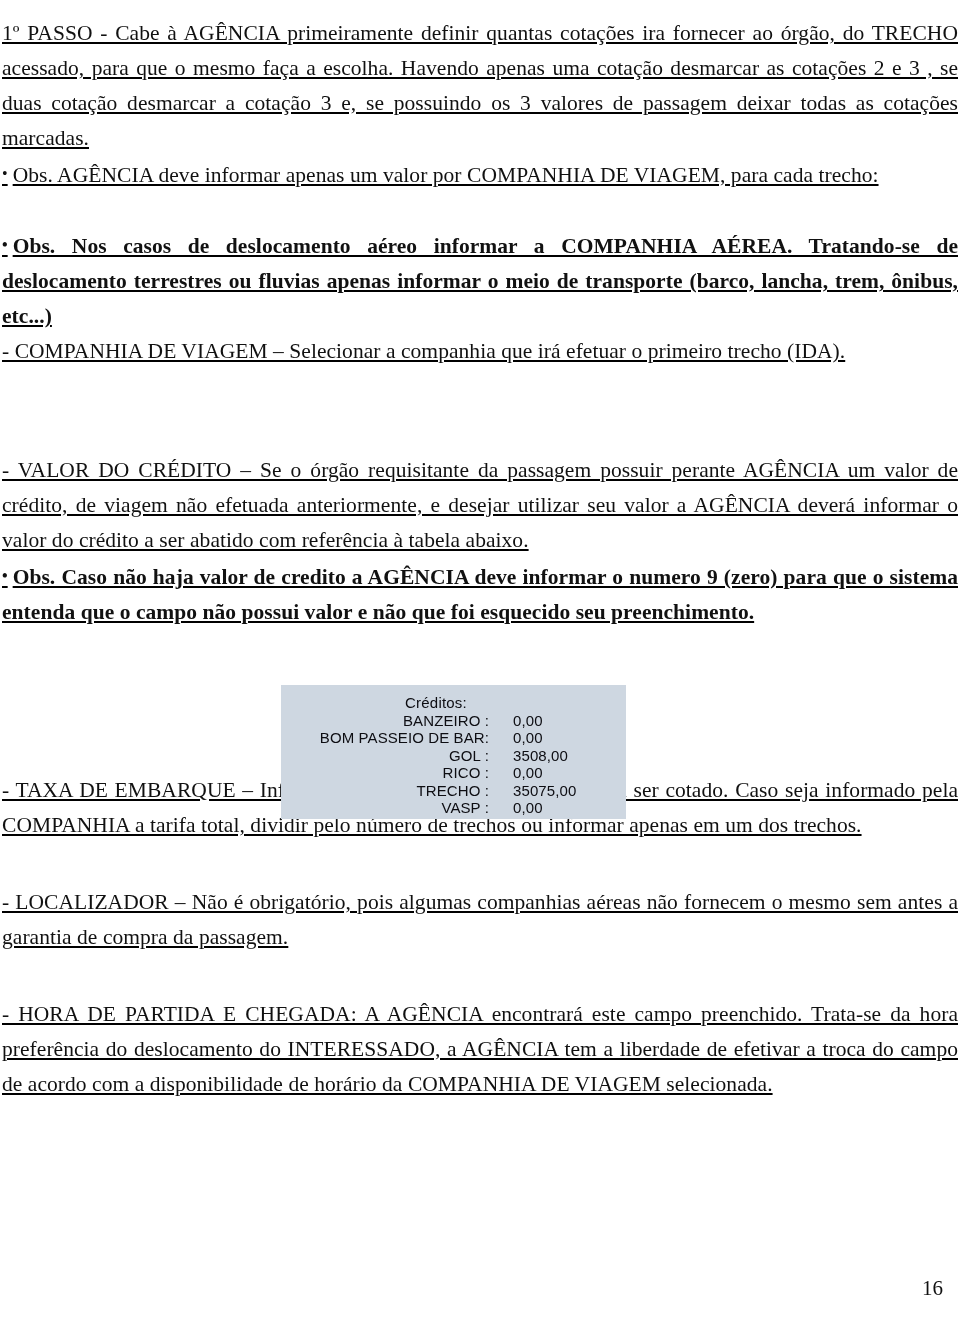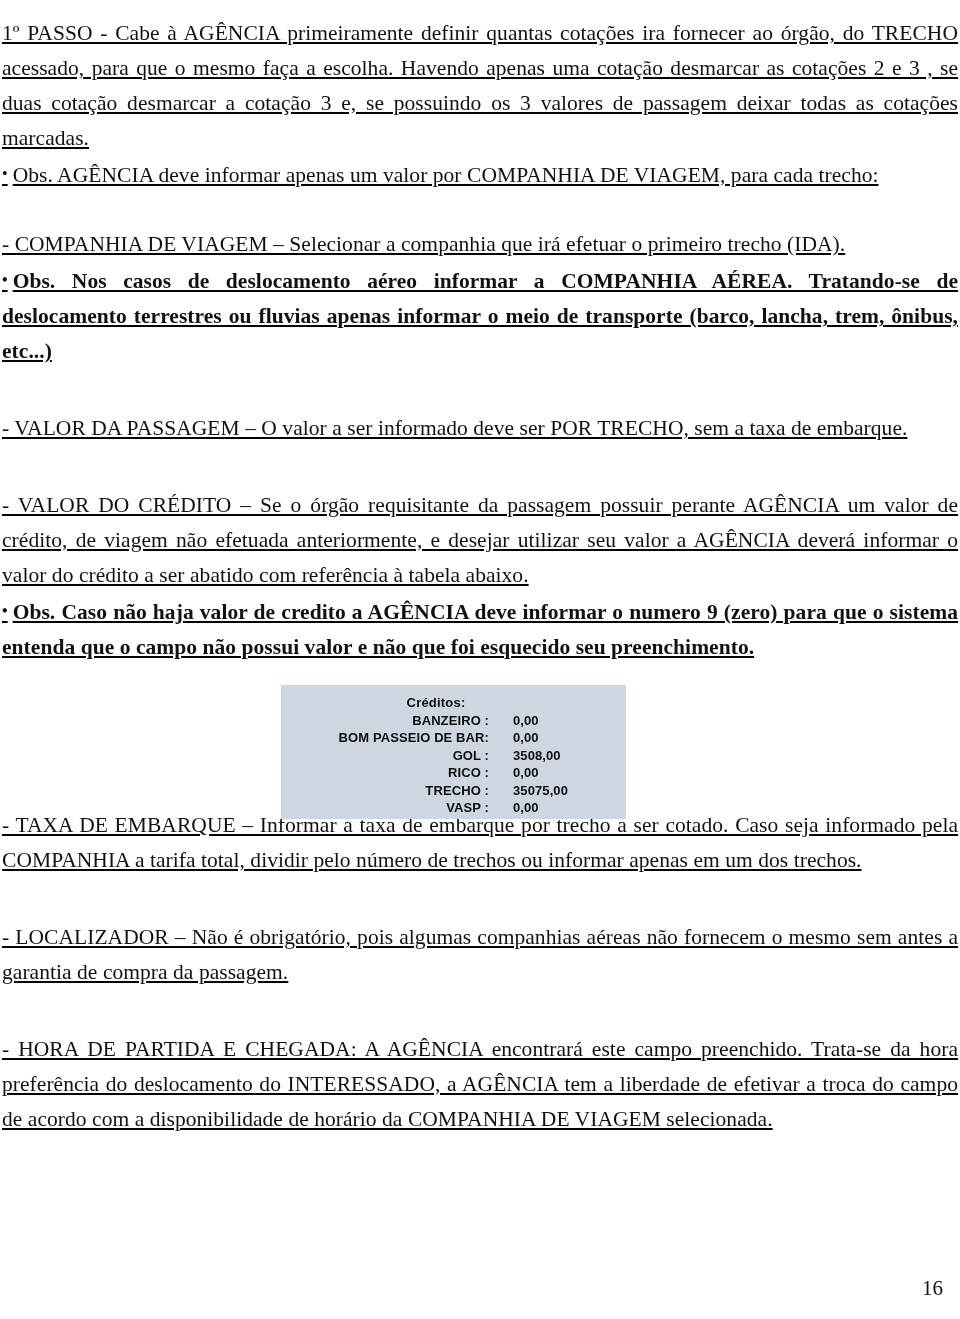--- a/index.html
+++ b/index.html
@@ -55,22 +55,22 @@
     height: 134px;
     background: #ced7e1;
     box-sizing: border-box;
   }
   .credits-inner {
     position: absolute;
     left: 0;
     top: 9px;
     width: 332px;
     font-family: "Liberation Sans", "DejaVu Sans", sans-serif;
-    font-weight: bold;
-    font-size: 13px;
+    font-weight: normal;
+    font-size: 15px;
     color: #0d0d12;
     line-height: 17.5px;
   }
   .credits-title {
     text-align: center;
     padding-right: 22px;
     letter-spacing: 0.2px;
   }
   .credits-row {
     display: flex;
@@ -104,27 +104,26 @@
 <div class="page">
 
   <div class="content">
 
     <p class="para">1º PASSO - Cabe à AGÊNCIA primeiramente definir quantas cotações ira fornecer ao órgão, do TRECHO acessado, para que o mesmo faça a escolha. Havendo apenas uma cotação desmarcar as cotações 2 e 3 , se duas cotação desmarcar a cotação 3 e, se possuindo os 3 valores de passagem deixar todas as cotações marcadas.</p>
 
     <p class="para"><span class="bullet-dot">•</span><span>Obs. AGÊNCIA deve informar apenas um valor por COMPANHIA DE VIAGEM, para cada trecho:</span></p>
 
     <div class="spacer-md"></div>
 
+    <p class="para bold"><span class="bullet-dot">•</span><span>Obs. Nos casos de deslocamento aéreo informar a COMPANHIA AÉREA. Tratando-se de deslocamento terrestres ou fluvias apenas informar o meio de transporte (barco, lancha, trem, ônibus, etc...)</span></p>
+
     <p class="para nojust">- COMPANHIA DE VIAGEM – Selecionar a companhia que irá efetuar o primeiro trecho (IDA).</p>
-
-    <p class="para bold"><span class="bullet-dot">•</span><span>Obs. Nos casos de deslocamento aéreo informar a COMPANHIA AÉREA. Tratando-se de deslocamento terrestres ou fluvias apenas informar o meio de transporte (barco, lancha, trem, ônibus, etc...)</span></p>
 
     <div class="spacer-lg"></div>
 
-    <p class="para nojust">- VALOR DA PASSAGEM – O valor a ser informado deve ser POR TRECHO, sem a taxa de embarque.</p>
 
     <div class="spacer-lg"></div>
 
     <p class="para">- VALOR DO CRÉDITO – Se o órgão requisitante da passagem possuir perante AGÊNCIA um valor de crédito, de viagem não efetuada anteriormente, e desejar utilizar seu valor a AGÊNCIA deverá informar o valor do crédito a ser abatido com referência à tabela abaixo.</p>
 
     <p class="para bold"><span class="bullet-dot">•</span><span>Obs. Caso não haja valor de credito a AGÊNCIA deve informar o numero 9 (zero) para que o sistema entenda que o campo não possui valor e não que foi esquecido seu preenchimento.</span></p>
 
     <div style="height:143px"></div>
 
     <p class="para">- TAXA DE EMBARQUE – Informar a taxa de embarque por trecho a ser cotado. Caso seja informado pela COMPANHIA a tarifa total, dividir pelo número de trechos ou informar apenas em um dos trechos.</p>

